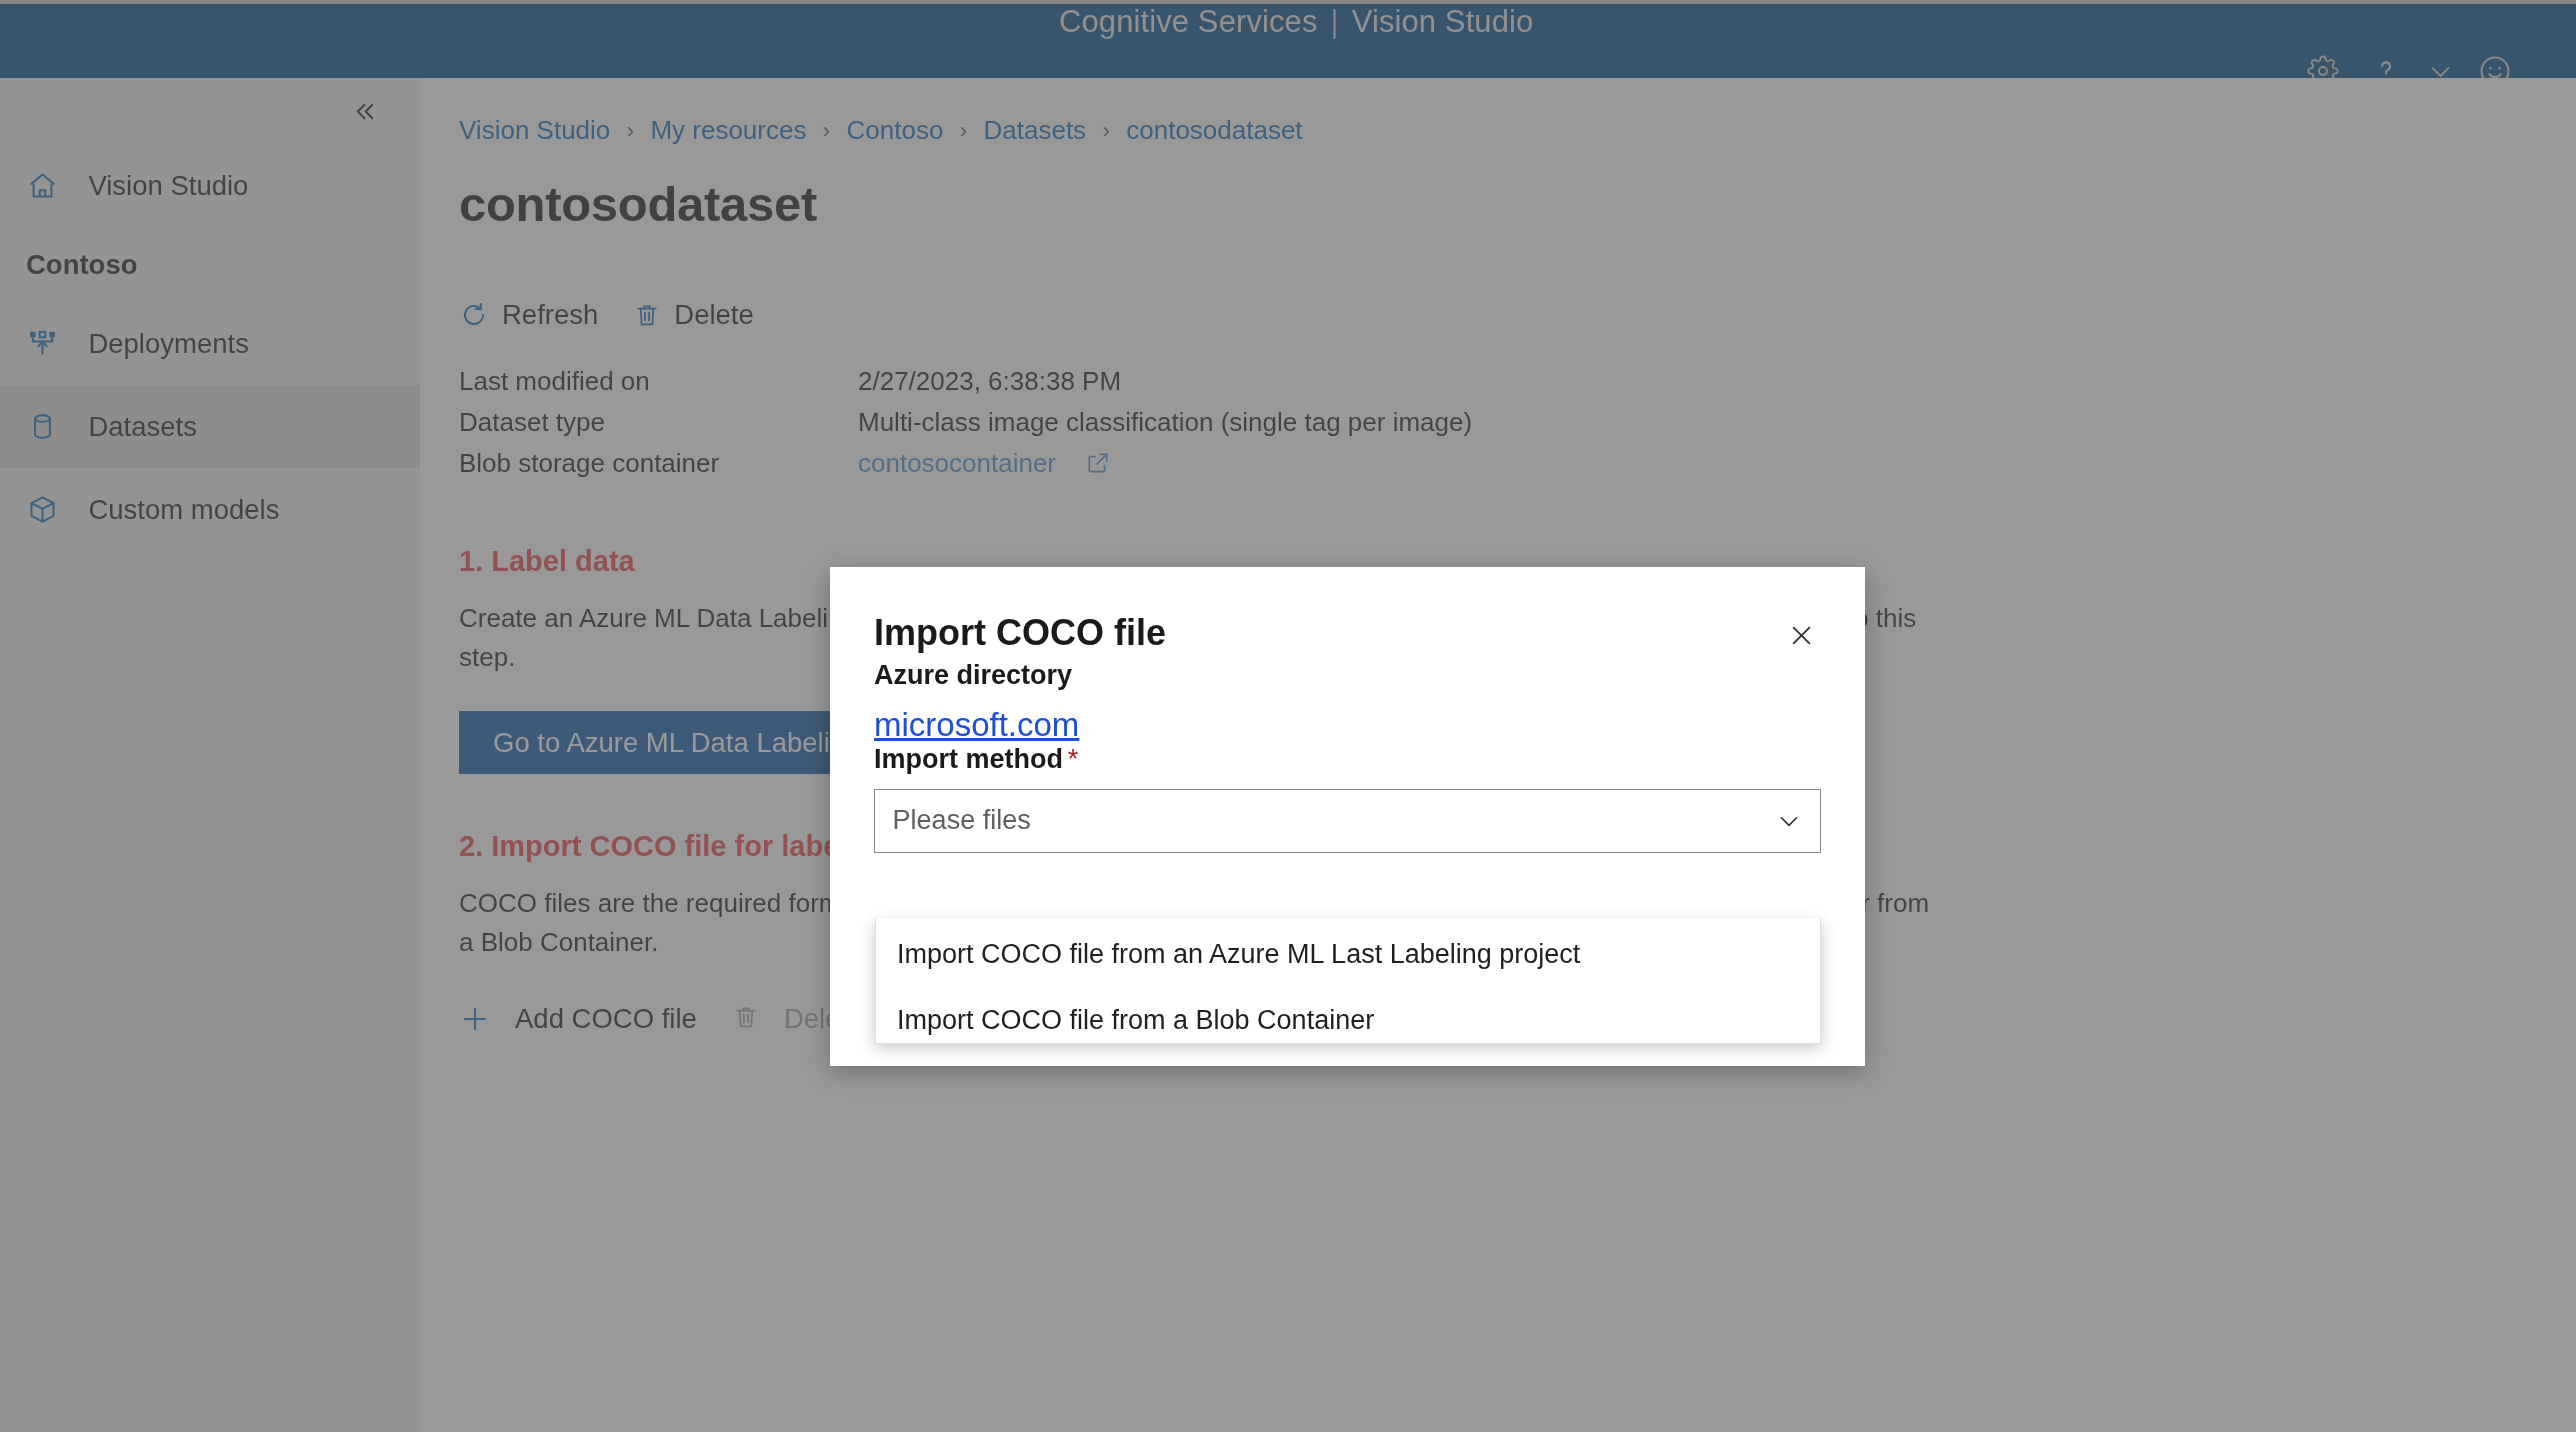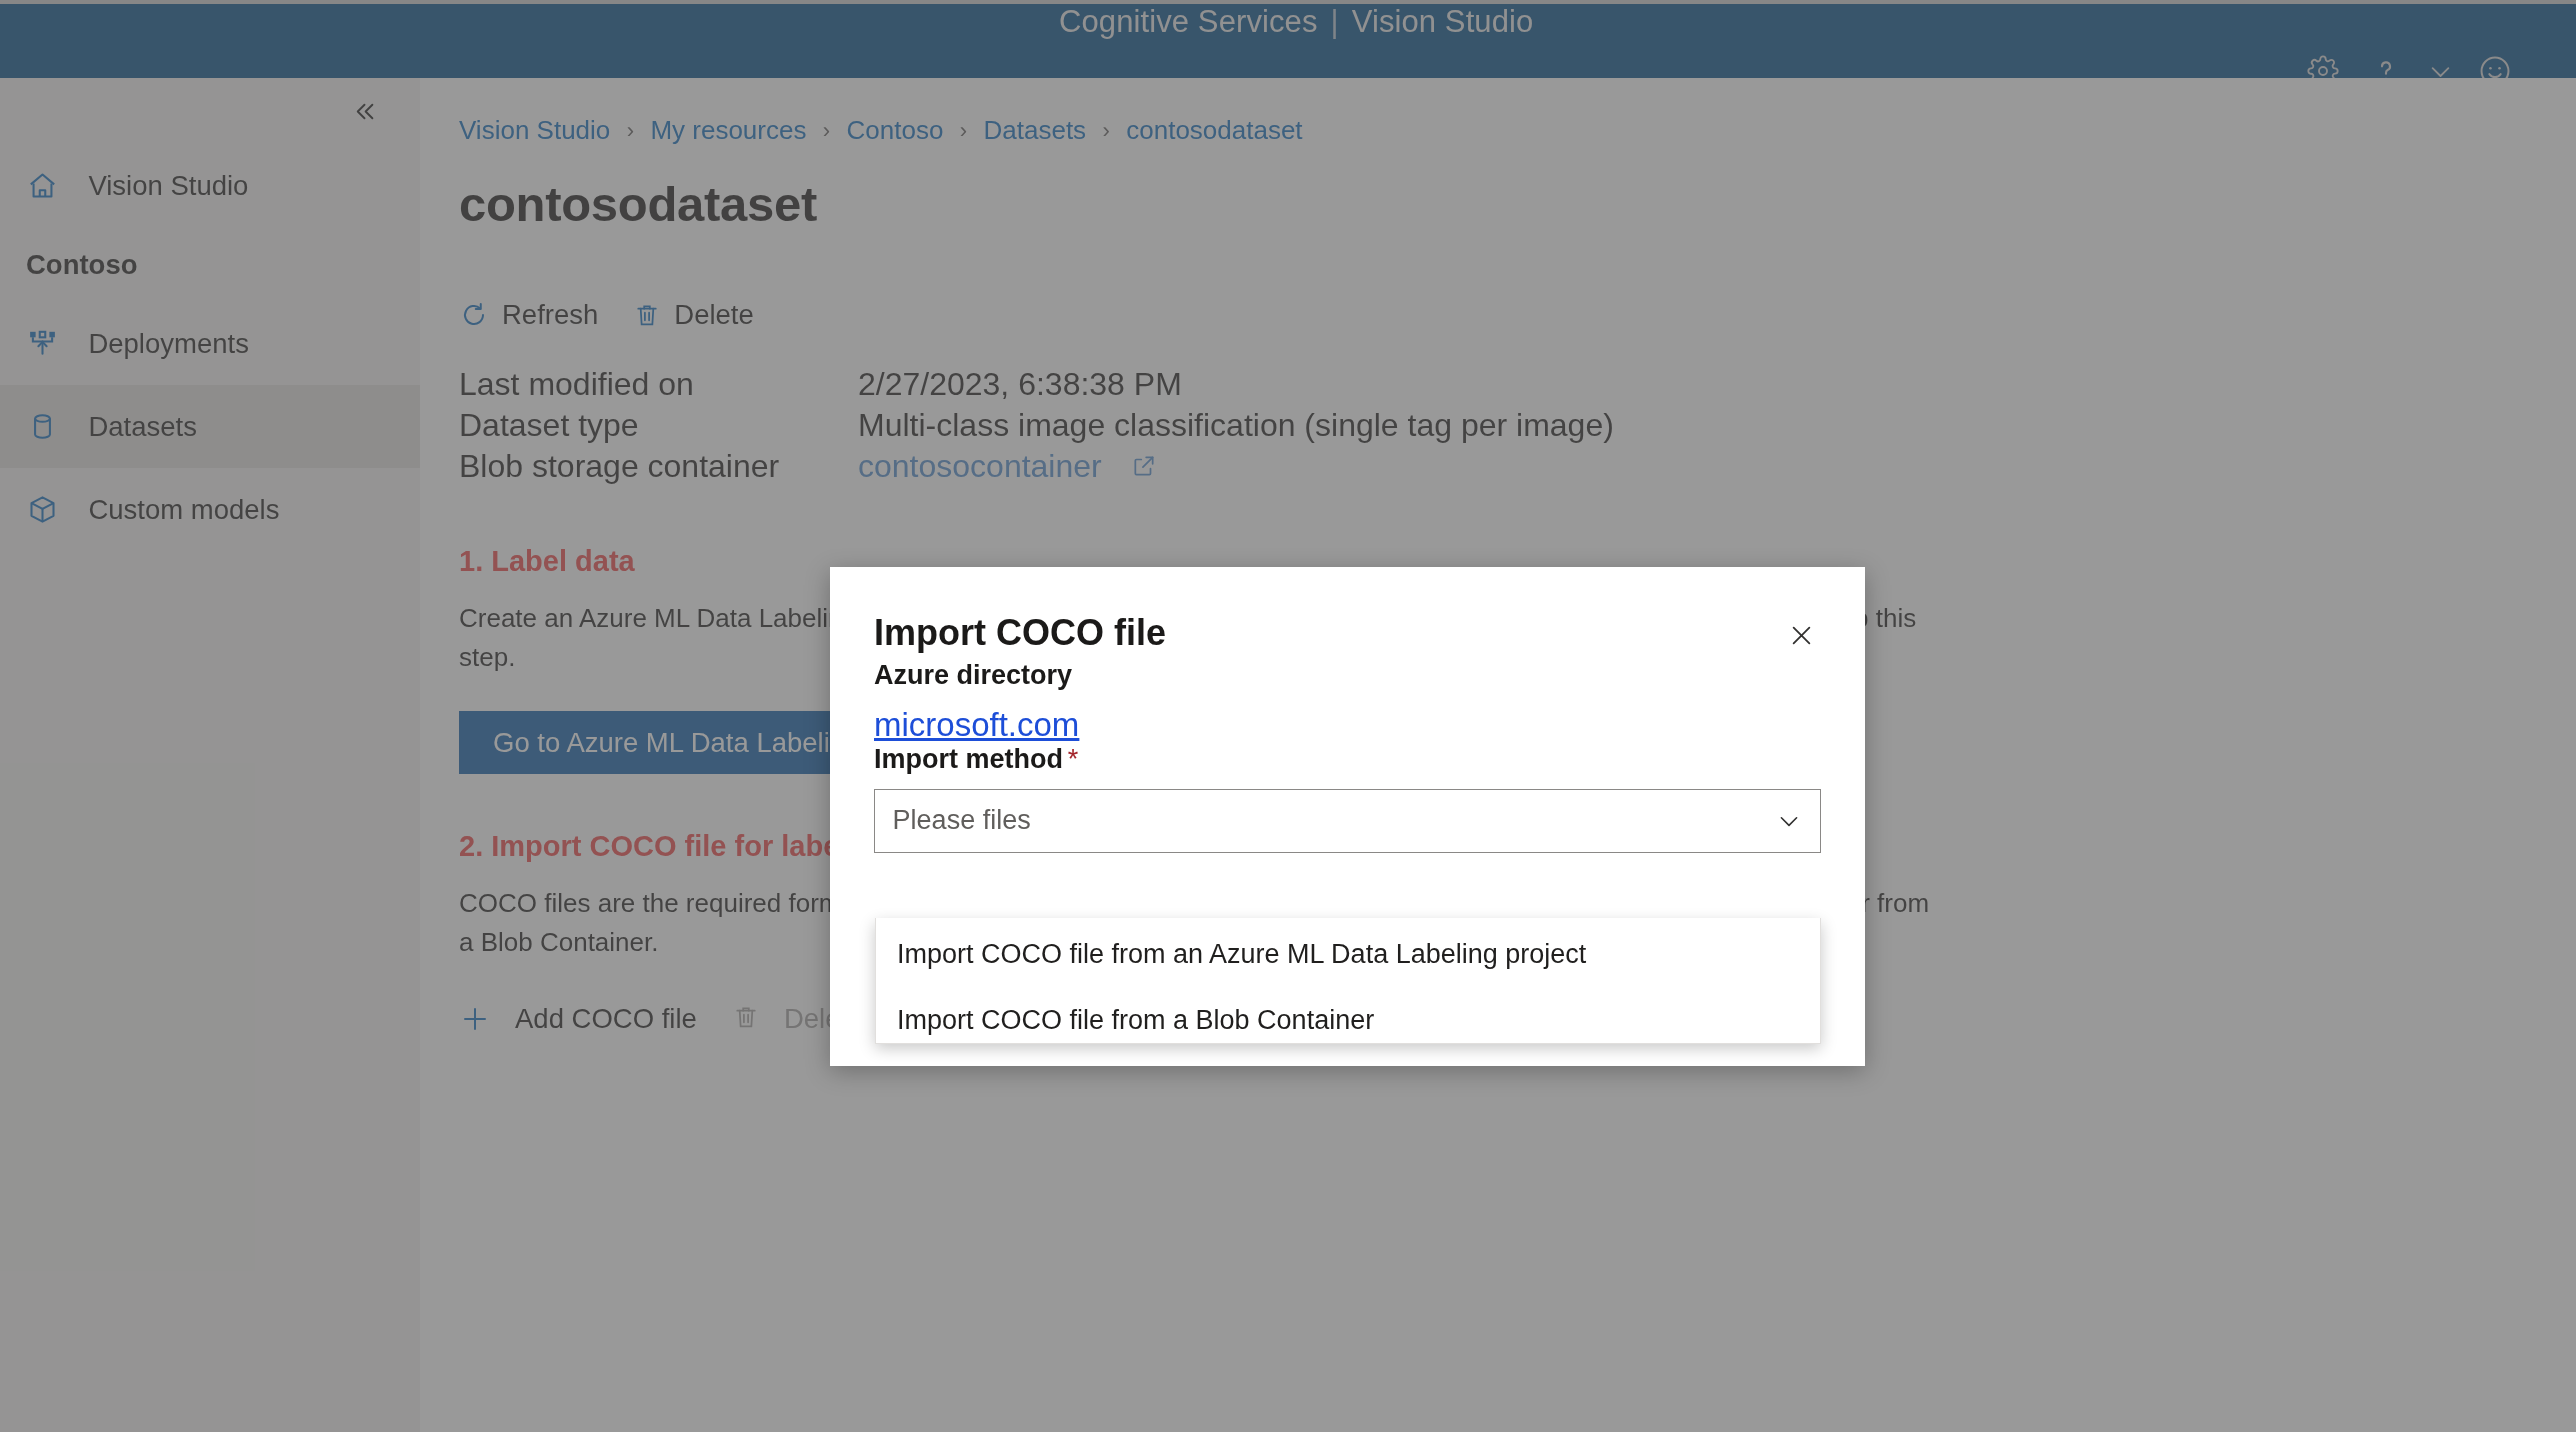--- a/index.html
+++ b/index.html
@@ -104,21 +104,21 @@
     margin-top: 33px; height: 56px;
   }
   .cmd {
     display: flex; align-items: center; gap: 13px;
     font-size: 27.5px; color: #201f1e; margin-top: 44px;
   }
   .cmd .ci { color: #0f6cbd; display: flex; align-items: center; }
 
   .meta {
     margin-top: 47px;
-    font-size: 32px; color: #201f1e; line-height: 1.0;
+    font-size: 26px; color: #201f1e; line-height: 1.0;
   }
   .meta-row { display: flex; align-items: baseline; height: 41px; }
   .meta-k { width: 399px; min-width: 399px; }
   .meta-v { display: flex; align-items: center; gap: 29px; }
   .link { color: #4f8ccc; }
   .ext-ic { color: #4f8ccc; display: inline-flex; }
 
   .sect-title {
     font-size: 29px; font-weight: 700; color: #ef4444;
     margin-top: 54px;
@@ -422,16 +422,16 @@
       <span class="select-chev">
         <svg width="26" height="26" viewBox="0 0 24 24" fill="none" stroke="currentColor" stroke-width="1.5" stroke-linecap="round" stroke-linejoin="round">
           <polyline points="5 9 12 16 19 9"></polyline>
         </svg>
       </span>
     </div>
   </div>
 </div>
 
 <div class="dropdown">
-  <div class="ddopt">Import COCO file from an Azure ML Data Labeling project</div>
+  <div class="ddopt">Import COCO file from an Azure ML Last Labeling project</div>
   <div class="ddopt">Import COCO file from a Blob Container</div>
 </div>
 
 
 </body></html>

